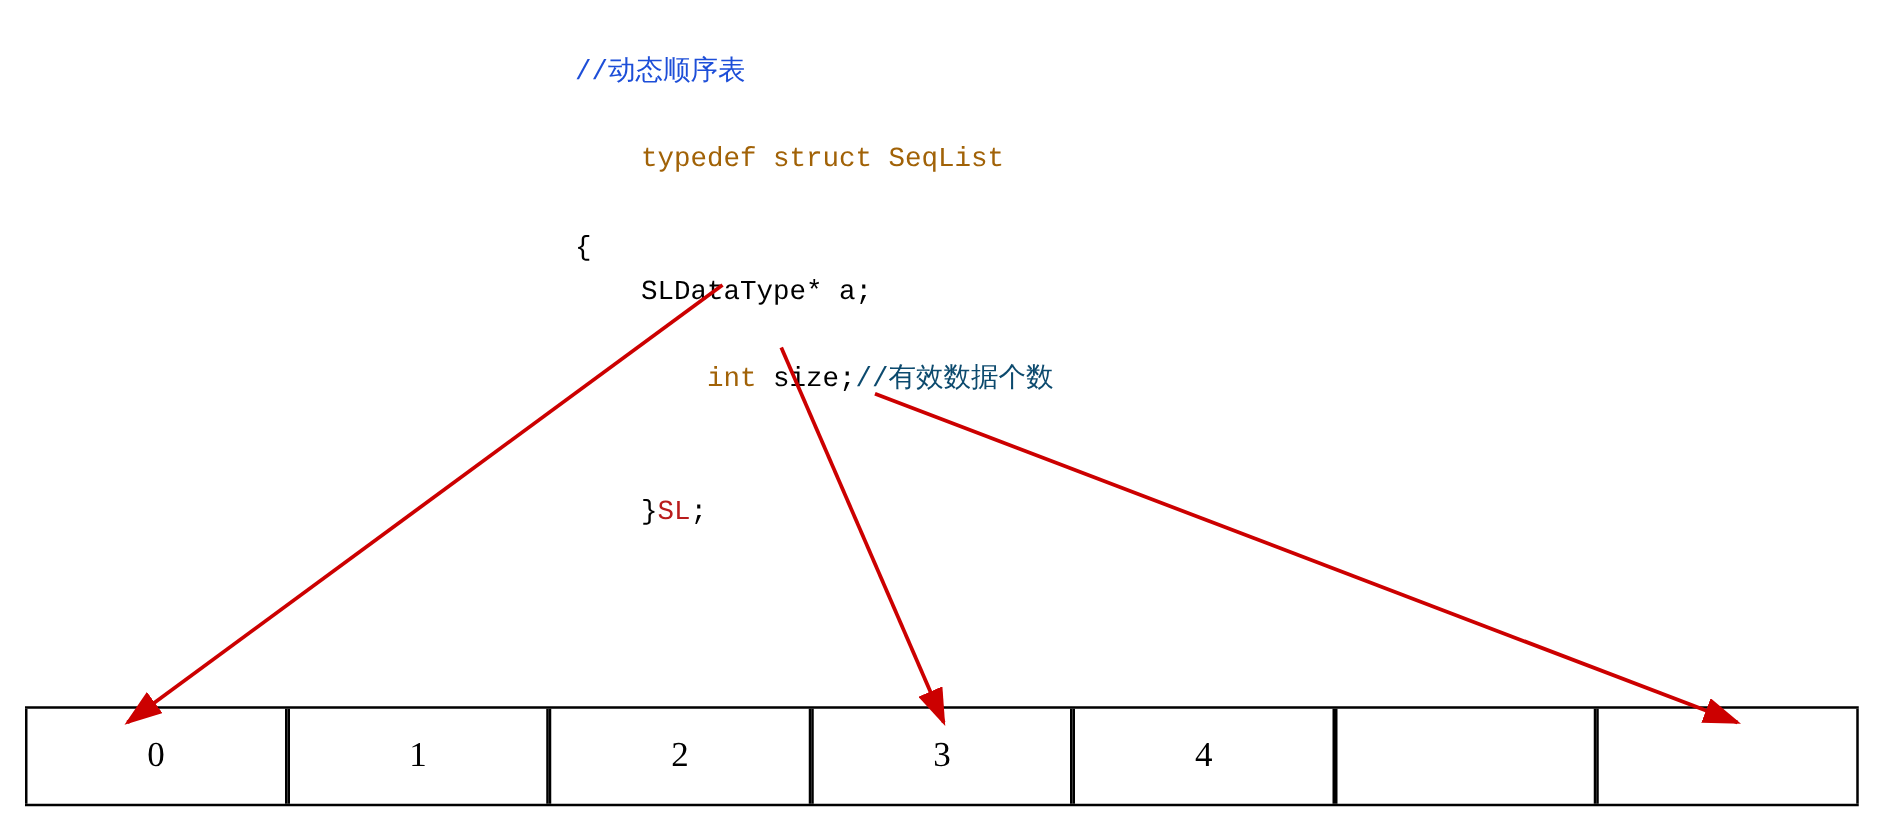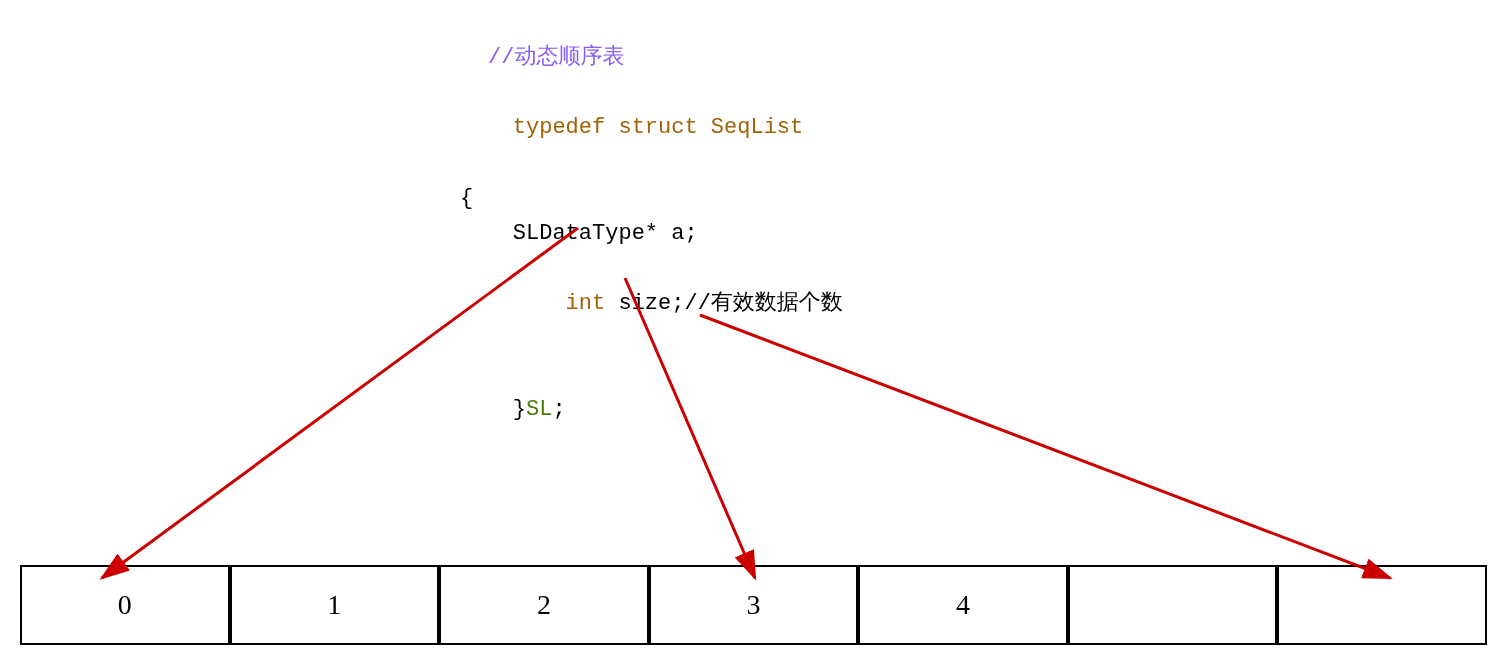--- a/index.html
+++ b/index.html
@@ -17,28 +17,28 @@
       top: 40px;
       left: 460px;
       font-size: 22px;
       line-height: 1.6;
     }
 
     .line {
       white-space: pre;
     }
 
-    .comment { color: #8b5cf6; margin-left: 28px; }
+    .comment { color: #1d4ed8; }
     .keyword { color: #a16207; }
     .type-name { color: #a16207; }
     .brace { color: #000; }
     .member { color: #000; }
-    .inline-comment { color: #000000; }
+    .inline-comment { color: #0c4a6e; }
     .closing { color: #000; }
-    .alias { color: #4d7c0f; }
+    .alias { color: #b91c1c; }
 
     #array-container {
       position: absolute;
       bottom: 20px;
       left: 20px;
       right: 20px;
       height: 80px;
       display: flex;
       align-items: stretch;
       border-top: 2px solid #000;

